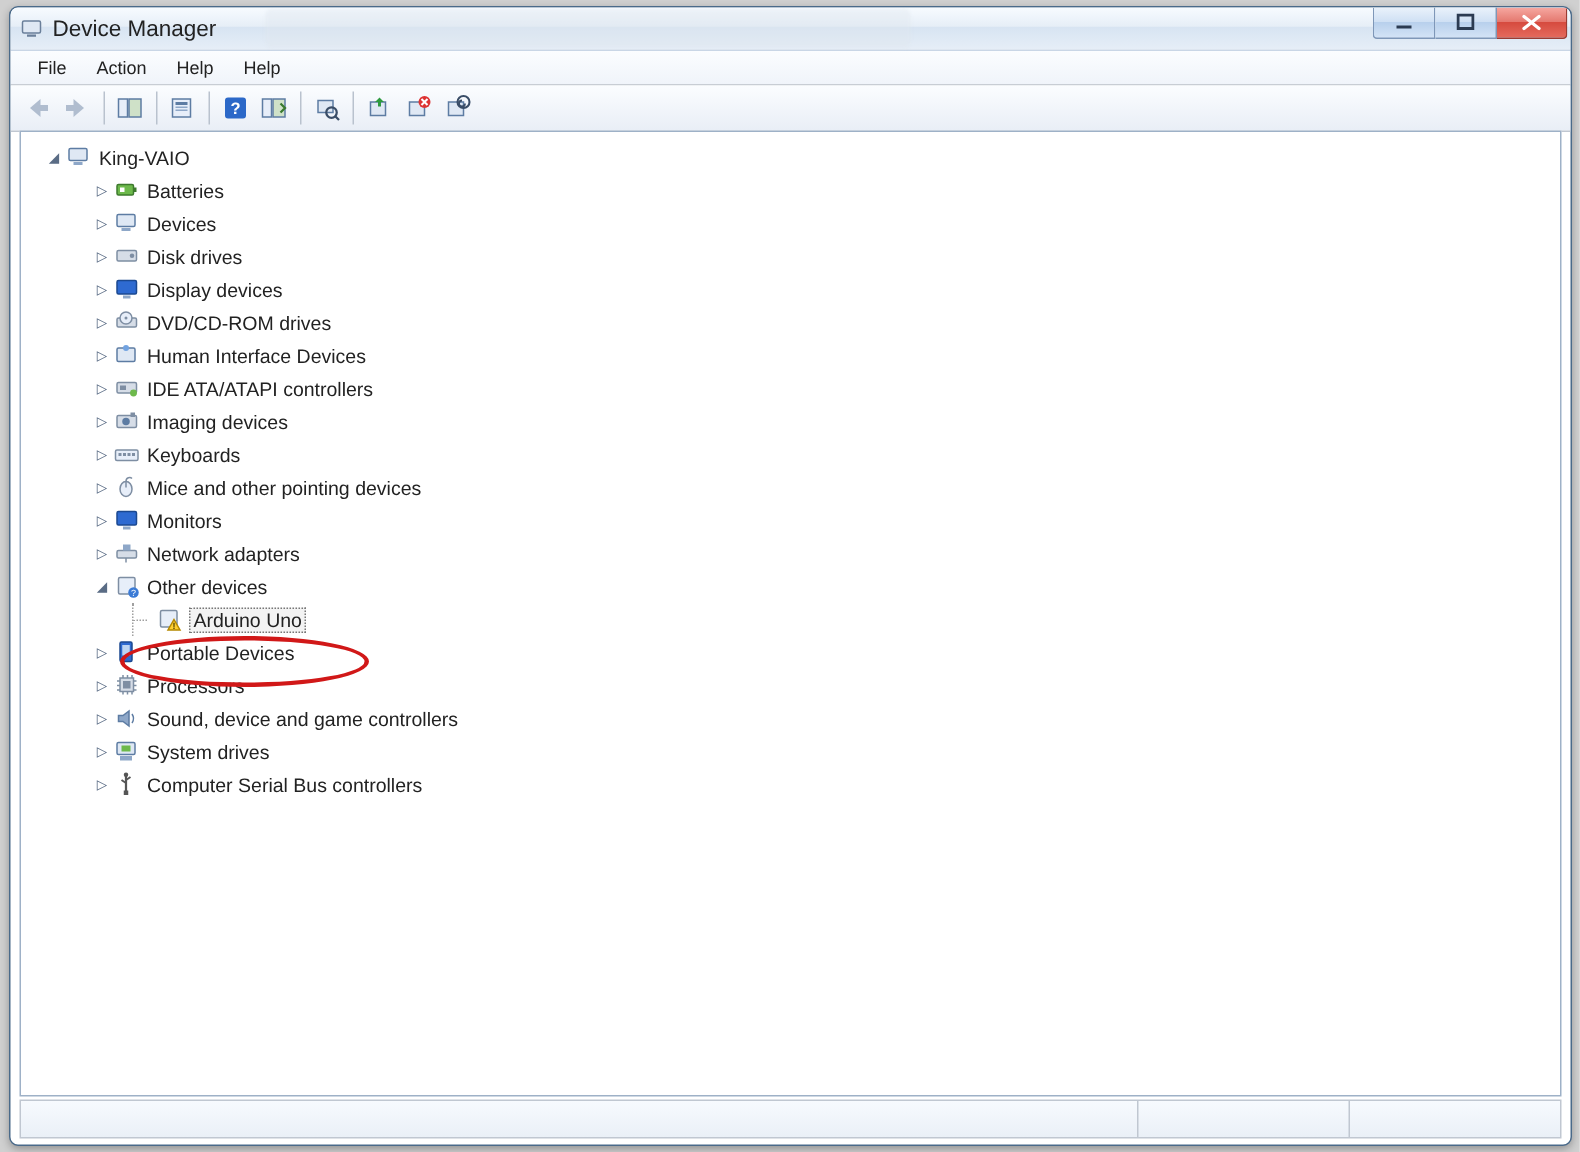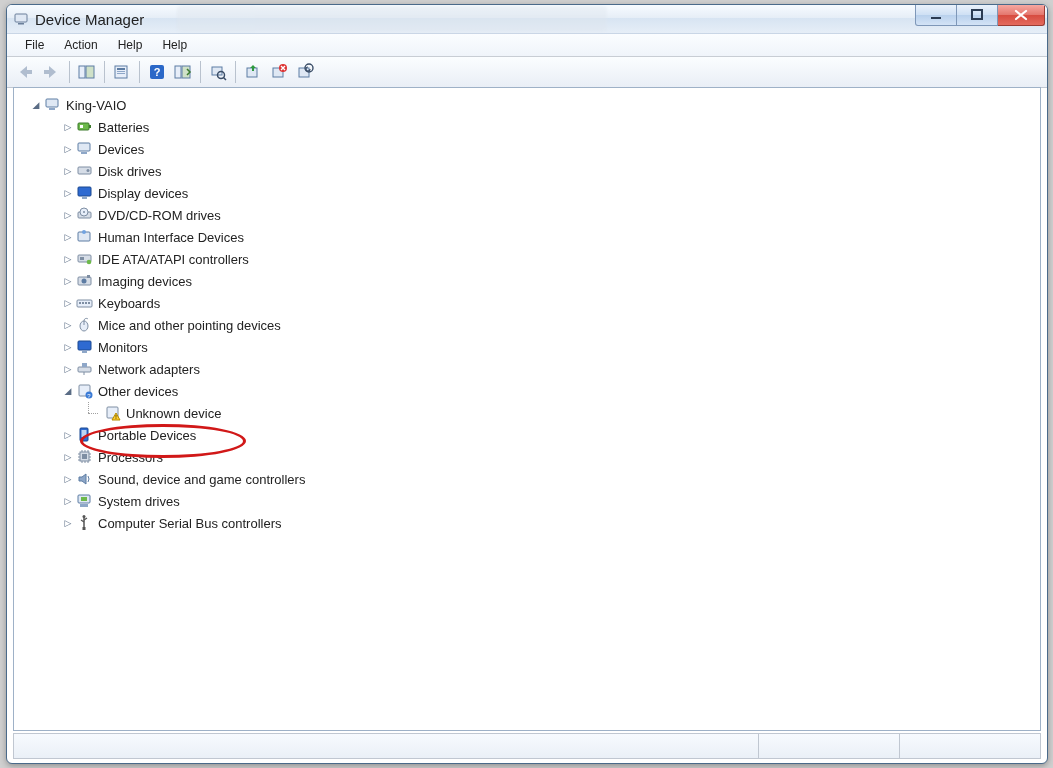--- a/index.html
+++ b/index.html
@@ -497,32 +497,32 @@
         <span class="node-icon">
           <svg width="18" height="18">
               <rect x="3" y="3" width="11" height="11" rx="1" fill="#e7eef9" stroke="#7e8ea3"></rect>
               <circle cx="13" cy="13" r="3.5" fill="#3b7bd6"></circle>
               <text x="13" y="15.5" text-anchor="middle" font-size="6" fill="#fff">?</text>
             </svg>
         </span>
         <span class="node-label">Other devices</span>
       </div>
 
-
-      <div class="node-row lvl2">
+      <div class="node-row lvl2 cont">
         <span class="tree-line"></span>
         <span class="node-icon">
           <svg width="18" height="18">
             <rect x="3" y="3" width="11" height="11" rx="1" fill="#e7eef9" stroke="#7e8ea3"></rect>
             <path d="M12 9 l4 7 h-8 z" fill="#ffcf2f" stroke="#b58900"></path>
             <text x="12" y="15.2" text-anchor="middle" font-size="6" font-weight="bold" fill="#4a3b00">!</text>
           </svg>
         </span>
-        <span class="node-label">Unknown device</span>
-      </div>
+        <span class="node-label selected">Arduino Uno</span>
+      </div>
+
 
       <div class="node-row lvl1">
         <span class="expander">▷</span>
         <span class="node-icon">
           <svg width="18" height="18">
               <rect x="4" y="2" width="8" height="13" rx="1" fill="#2e6ad1" stroke="#1b4890"></rect>
               <rect x="5.5" y="4" width="5" height="7" fill="#bcd4f2"></rect>
             </svg>
         </span>
         <span class="node-label">Portable Devices</span>

